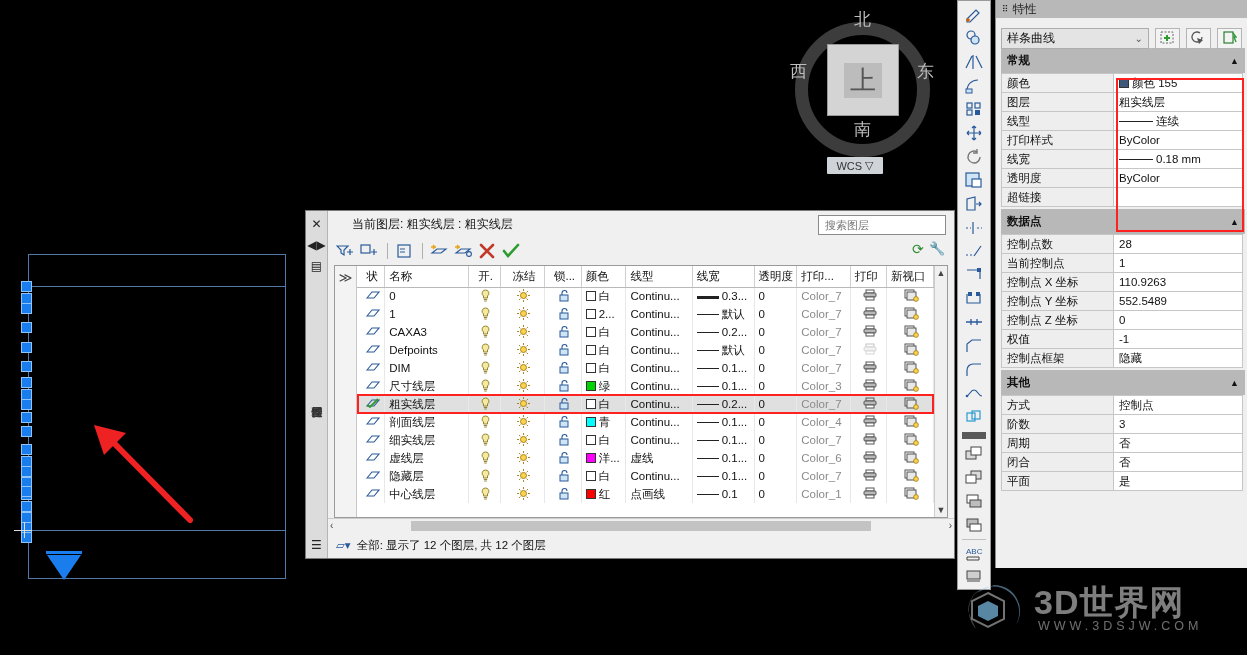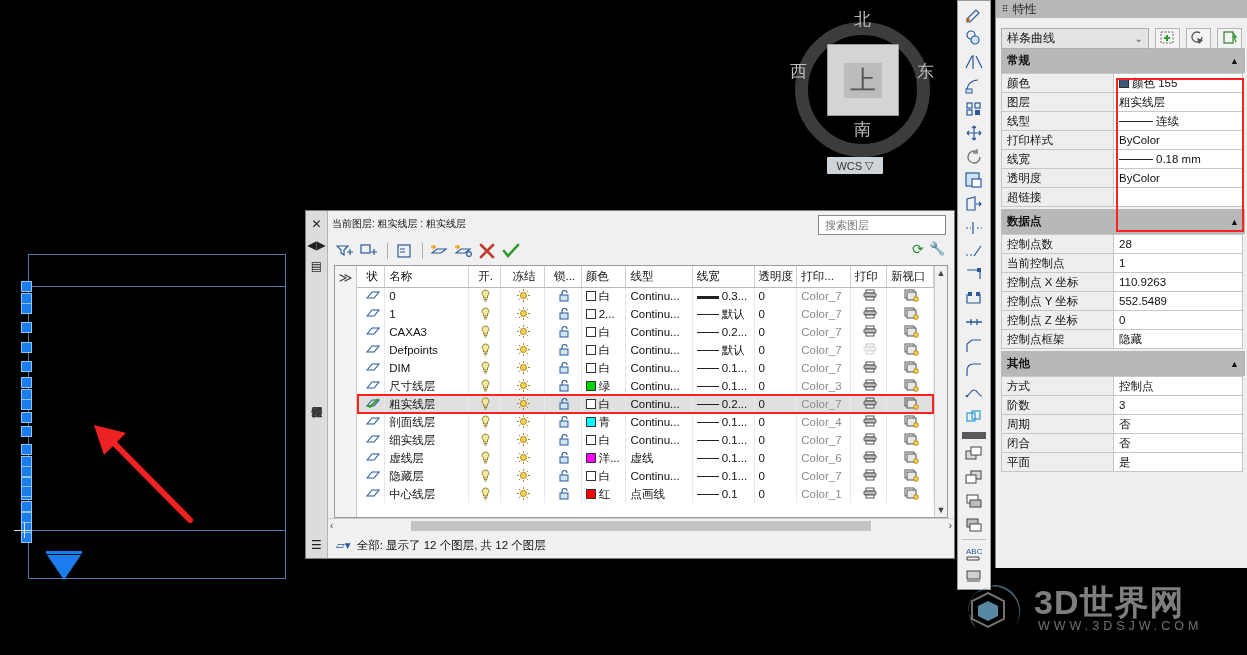--- a/index.html
+++ b/index.html
@@ -41,21 +41,21 @@
   #layer-dlg { position:absolute; left:305px; top:210px; width:650px; height:349px;
                background:#ededed; border:1px solid #7a7a7a; display:flex; }
   #dlg-strip { width:22px; background:#dcdcdc; border-right:1px solid #b4b4b4;
                display:flex; flex-direction:column; align-items:center; padding-top:4px; }
   .strip-btn { width:18px; height:18px; display:flex; align-items:center; justify-content:center;
                color:#222; font-size:12px; margin-bottom:3px; }
   #strip-vtext { writing-mode:vertical-rl; text-orientation:upright; font-size:11px; color:#333;
                  margin-top:120px; letter-spacing:0px; }
   #strip-bottom { margin-top:auto; margin-bottom:4px; }
   #dlg-body { flex:1; display:flex; flex-direction:column; background:#f0f0f0; }
-  #dlg-head { height:26px; display:flex; align-items:center; padding-left:4px; font-size:10px; color:#111; }
+  #dlg-head { height:26px; display:flex; align-items:center; padding-left:24px; font-size:12px; color:#111; }
   #dlg-toolrow { height:28px; display:flex; align-items:center; padding:0 6px; position:relative; }
   .tool-ico { width:22px; height:20px; margin-right:2px; display:flex; align-items:center; justify-content:center; }
   .tool-sep { width:1px; height:16px; background:#b0b0b0; margin:0 5px; }
   #searchbox { position:absolute; right:8px; top:-22px; width:128px; height:20px; background:#fff;
                border:1px solid #8a8a8a; display:flex; align-items:center; padding:0 4px; }
   #searchbox input { border:0; outline:0; flex:1; font-size:11px; color:#333; font-family:"Liberation Sans",sans-serif; background:transparent; }
   #right-icons { position:absolute; right:8px; top:4px; display:flex; gap:6px; }
 
   
   #tbl-wrap { flex:1; margin:0 6px; background:#fff; border:1px solid #9a9a9a; display:flex; overflow:hidden; }
@@ -929,20 +929,24 @@
           </tr>
           <tr>
             <td class="pkey">控制点 Y 坐标</td>
             <td class="pval">552.5489</td>
           </tr>
           <tr>
             <td class="pkey">控制点 Z 坐标</td>
             <td class="pval">0</td>
           </tr>
           <tr>
+            <td class="pkey">权值</td>
+            <td class="pval">-1</td>
+          </tr>
+          <tr>
             <td class="pkey">控制点框架</td>
             <td class="pval">隐藏</td>
           </tr>
         </tbody>
       </table>
       <div class="sec-head">
         <span>其他</span>
         <span style="font-size: 9px;">▲</span>
       </div>
       <table class="ptbl">

